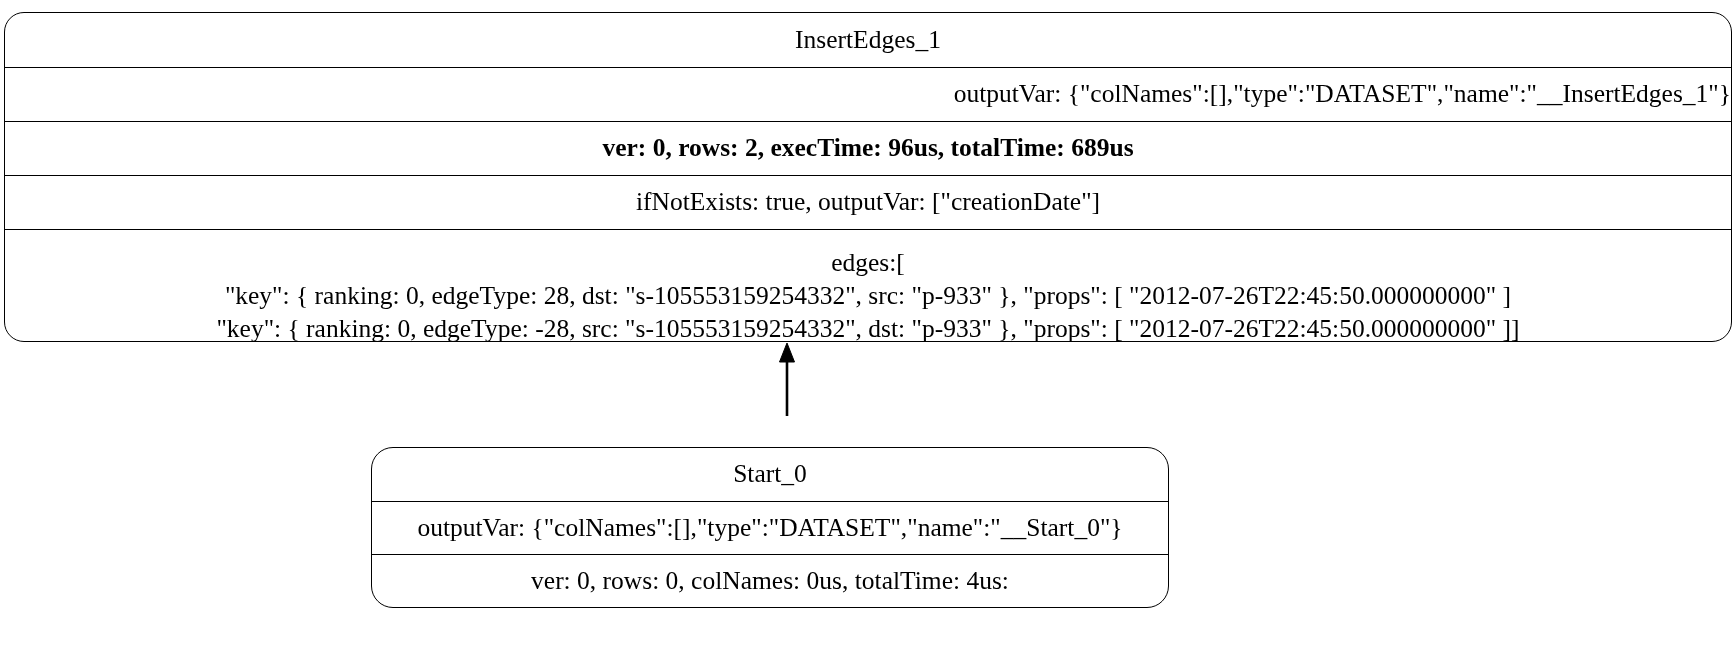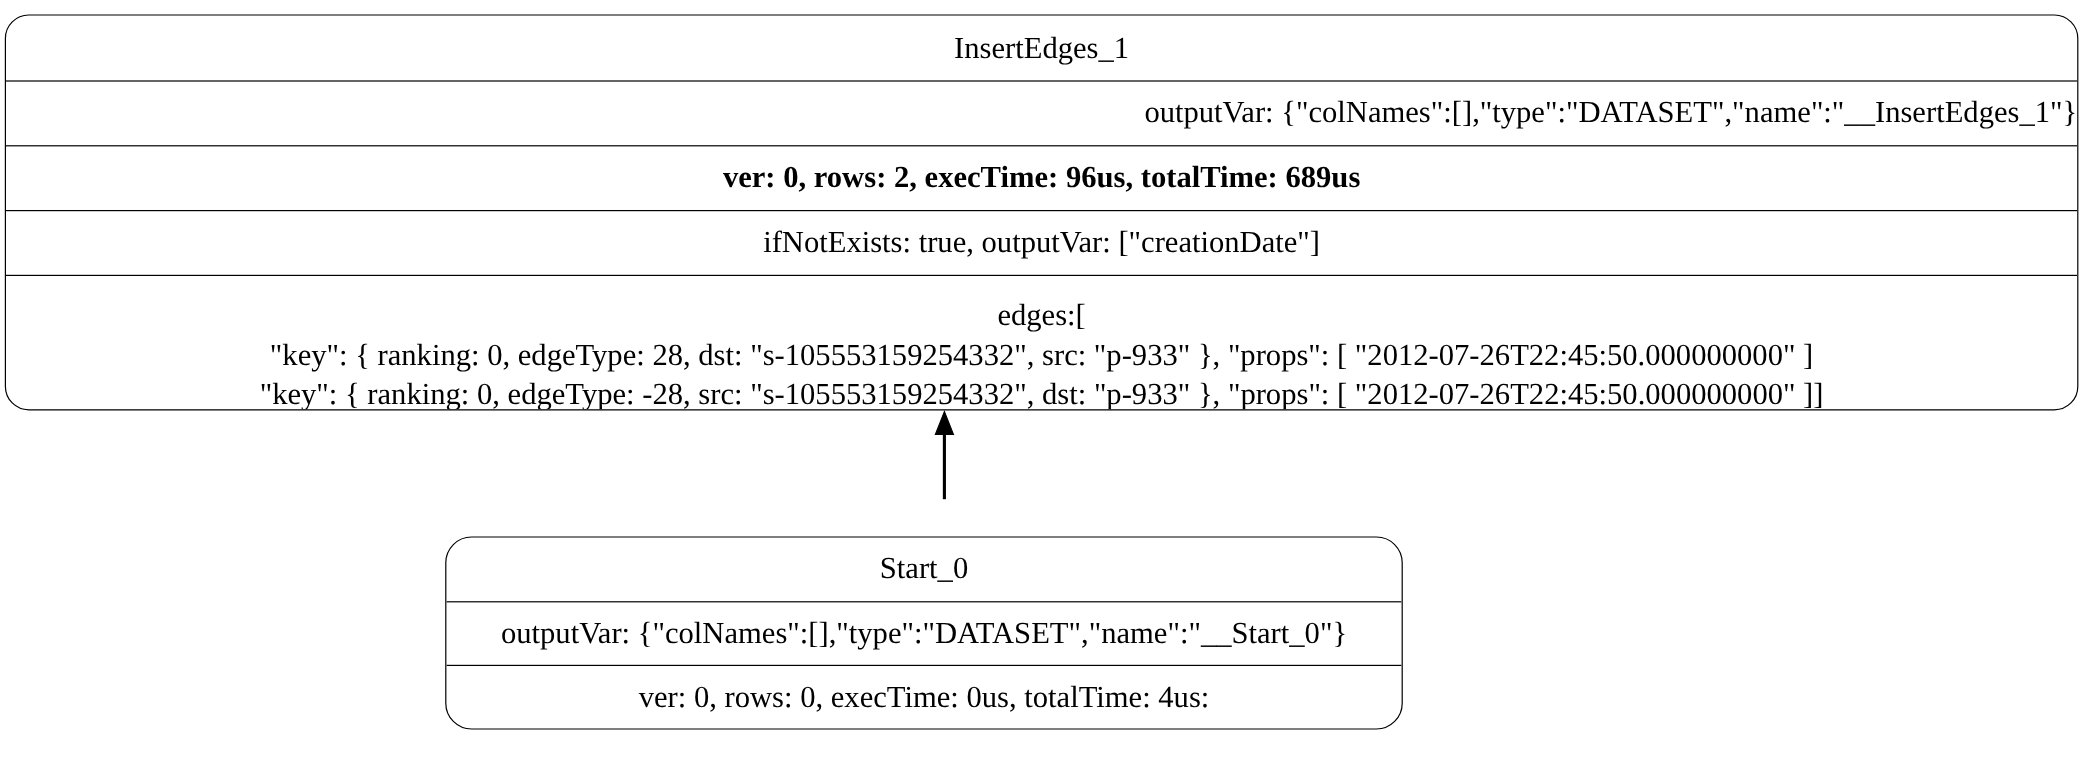--- a/index.html
+++ b/index.html
@@ -137,17 +137,17 @@
 
     <div class="node-row r-title">
       <span class="row-line">Start_0</span>
     </div>
 
     <div class="node-row r-output">
       <span class="row-line">outputVar: {"colNames":[],"type":"DATASET","name":"__Start_0"}</span>
     </div>
 
     <div class="node-row r-ver">
-      <span class="row-line">ver: 0, rows: 0, execTime: 0us, totalTime: 4us:</span>
+      <span class="row-line">ver: 0, rows: 0, colNames: 0us, totalTime: 4us:</span>
     </div>
   </div>
 
 </div>
 
 </body></html>

